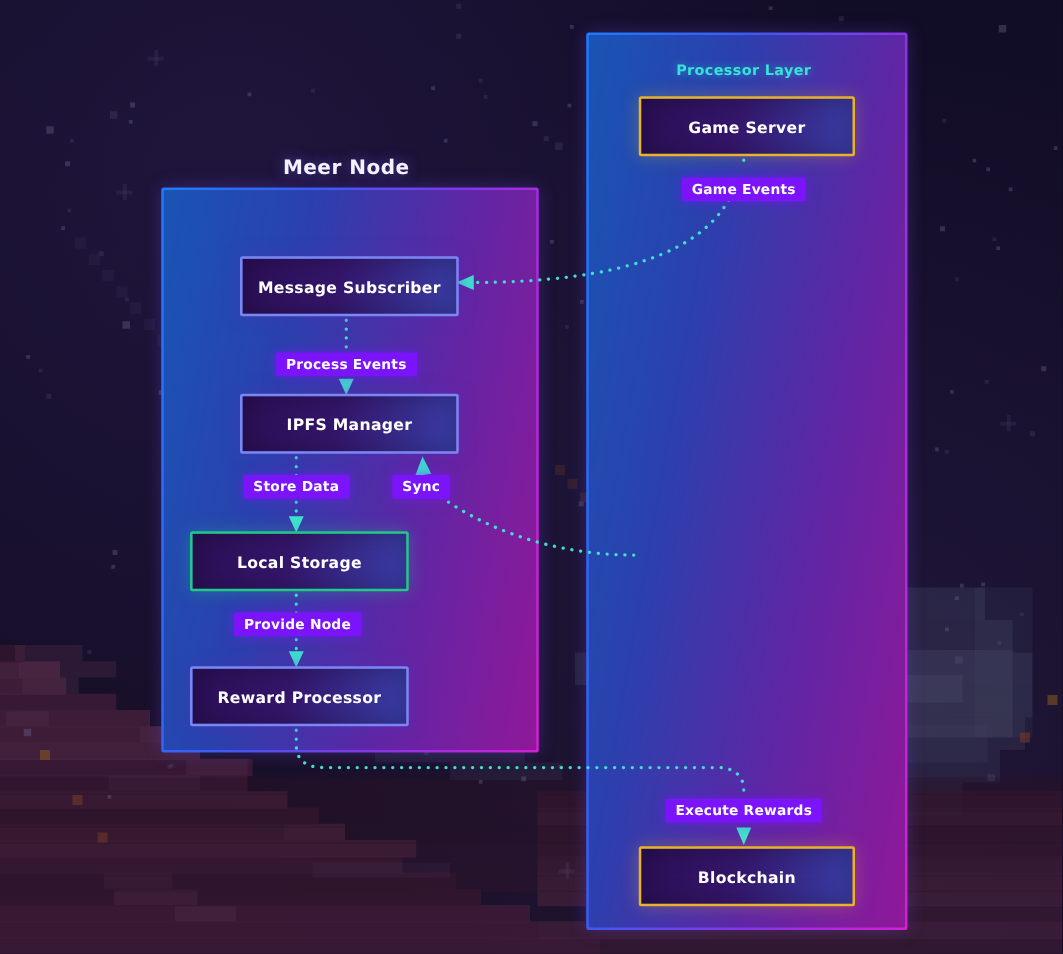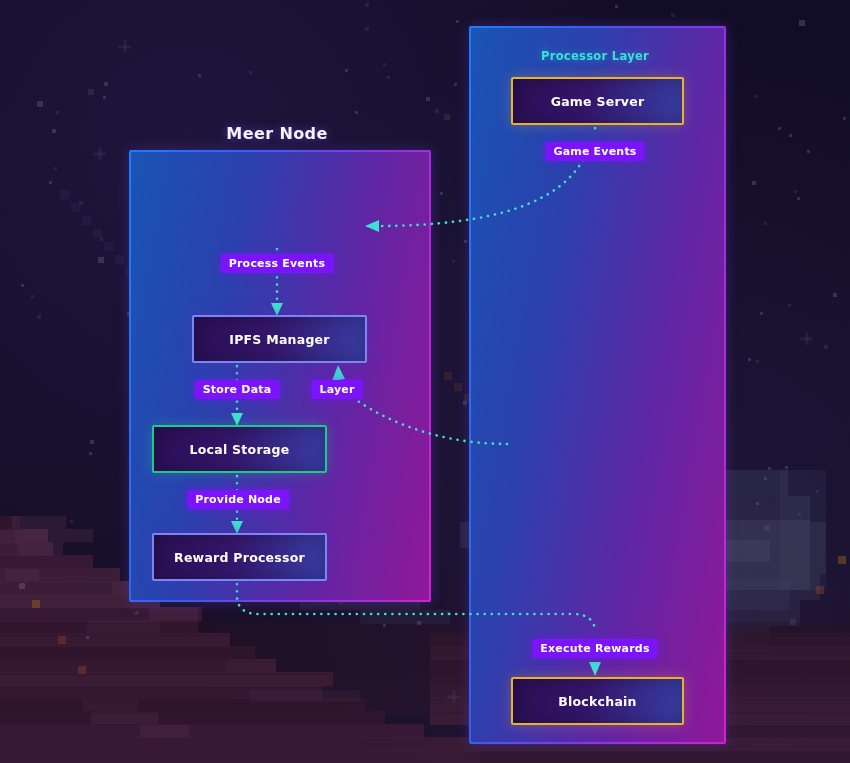--- a/index.html
+++ b/index.html
@@ -344,29 +344,30 @@
       <polygon class="arrow" points="365,226 379,220 379,232"></polygon>
     </g>
 
     <g>
       <path class="edge" d="M237,577 L237,596 C237,608 245,614 258,614 L573,614 C588,614 595,621 595,632"></path>
       <path class="edge" d="M595,649 L595,665"></path>
       <polygon class="arrow" points="595,676 589,662 601,662"></polygon>
     </g>
   </svg>
 
+  <div class="node bd-blue" id="node-message-subscriber" style="left: 192px; top: 205px; width: 171px; height: 44px;">Message Subscriber</div>
   <div class="node bd-green" id="node-local-storage" style="left: 152px; top: 425px; width: 171px; height: 44px;">Local Storage</div>
   <div class="node bd-blue" id="node-ipfs-manager" style="left: 192px; top: 315px; width: 171px; height: 44px;">IPFS Manager</div>
   <div class="node bd-blue" id="node-reward-processor" style="left: 152px; top: 533px; width: 171px; height: 44px;">Reward Processor</div>
   <div class="node bd-gold" id="node-game-server" style="left: 511px; top: 77px; width: 169px; height: 44px;">Game Server</div>
   <div class="node bd-gold" id="node-blockchain" style="left: 511px; top: 677px; width: 169px; height: 44px;">Blockchain</div>
 
-  <div class="chip" id="chip-process-events" style="left: 277px; top: 254px;">Process Events</div>
+  <div class="chip" id="chip-process-events" style="left: 277px; top: 282px;">Process Events</div>
   <div class="chip" id="chip-store-data" style="left: 237px; top: 380px;">Store Data</div>
-  <div class="chip" id="chip-sync" style="left: 337px; top: 380px;">Layer</div>
+  <div class="chip" id="chip-sync" style="left: 337px; top: 380px;">Sync</div>
   <div class="chip" id="chip-provide-data" style="left: 238px; top: 490px;">Provide Node</div>
   <div class="chip" id="chip-game-events" style="left: 595px; top: 142px;">Game Events</div>
   <div class="chip" id="chip-execute-rewards" style="left: 595px; top: 639px;">Execute Rewards</div>
 
   <div class="diagram-title" id="title-meer-node" style="left: 77px; top: 124px; width: 400px; text-align: center; padding-left: 0px;">Meer Node</div>
   <div class="group-title" id="title-external-layer" style="left: 395px; top: 49px; width: 400px; text-align: center; padding-left: 0px;">Processor Layer</div>
 
 </div>
 
 </body></html>

